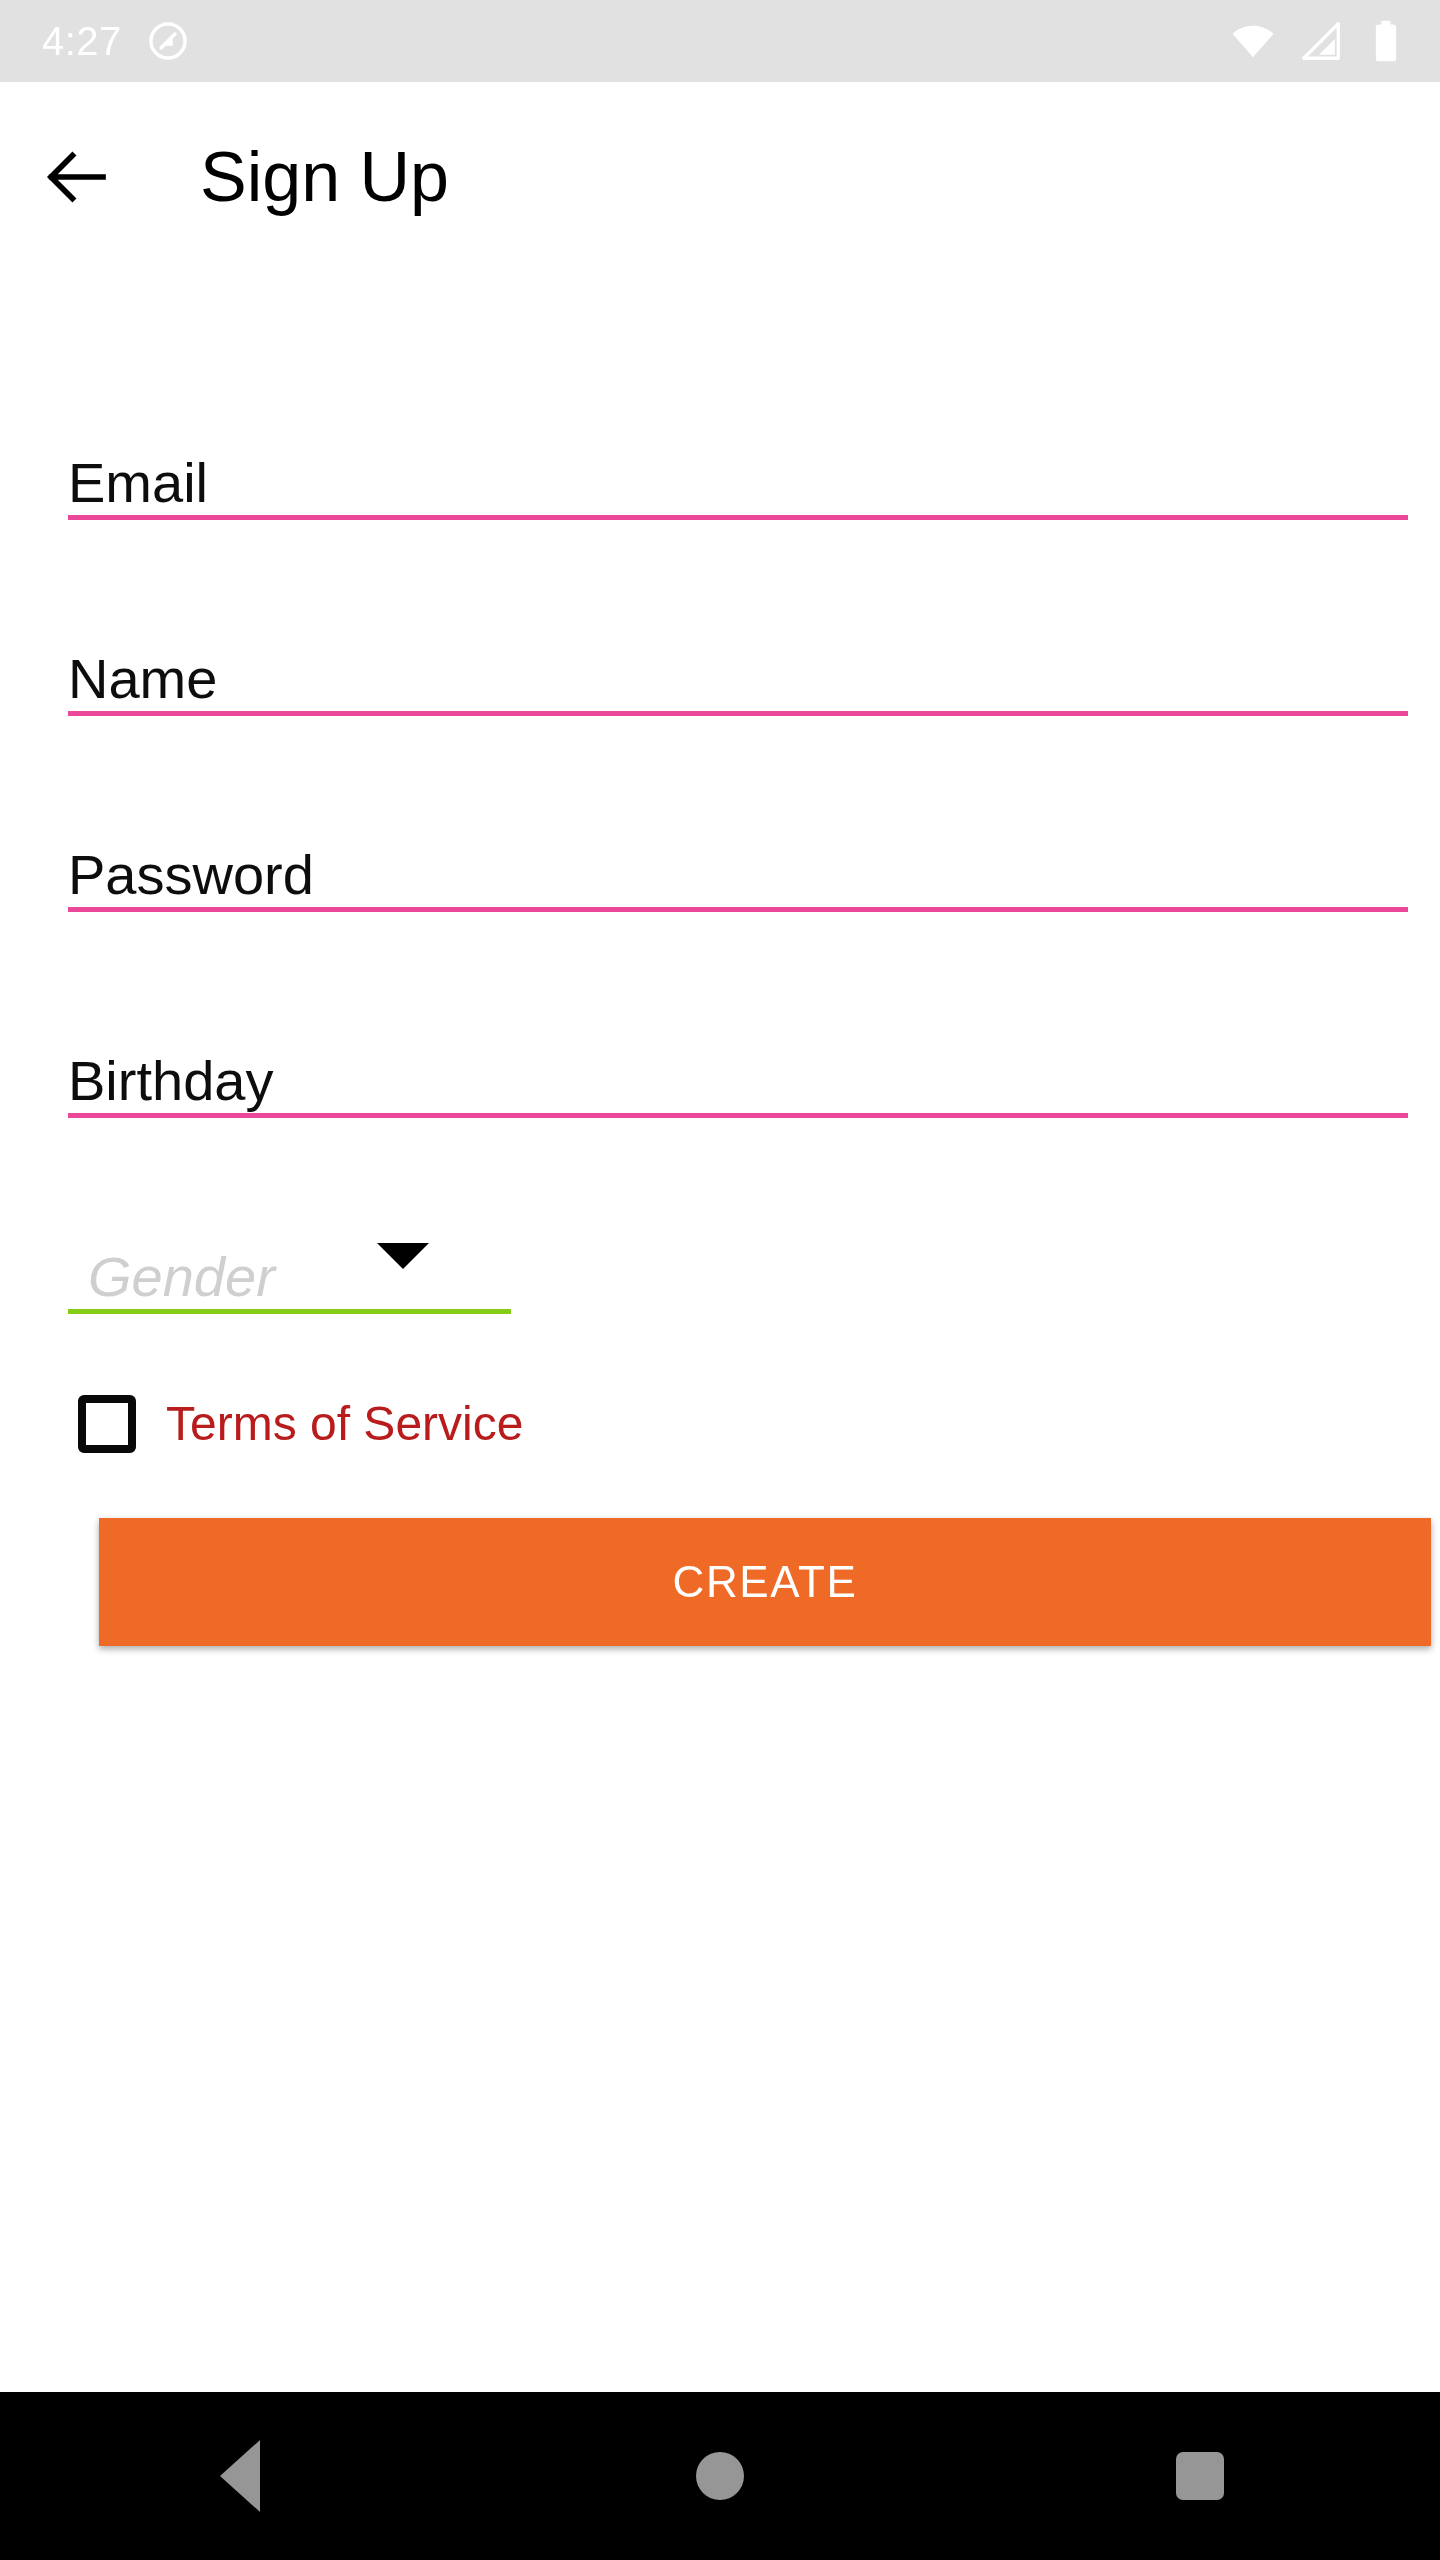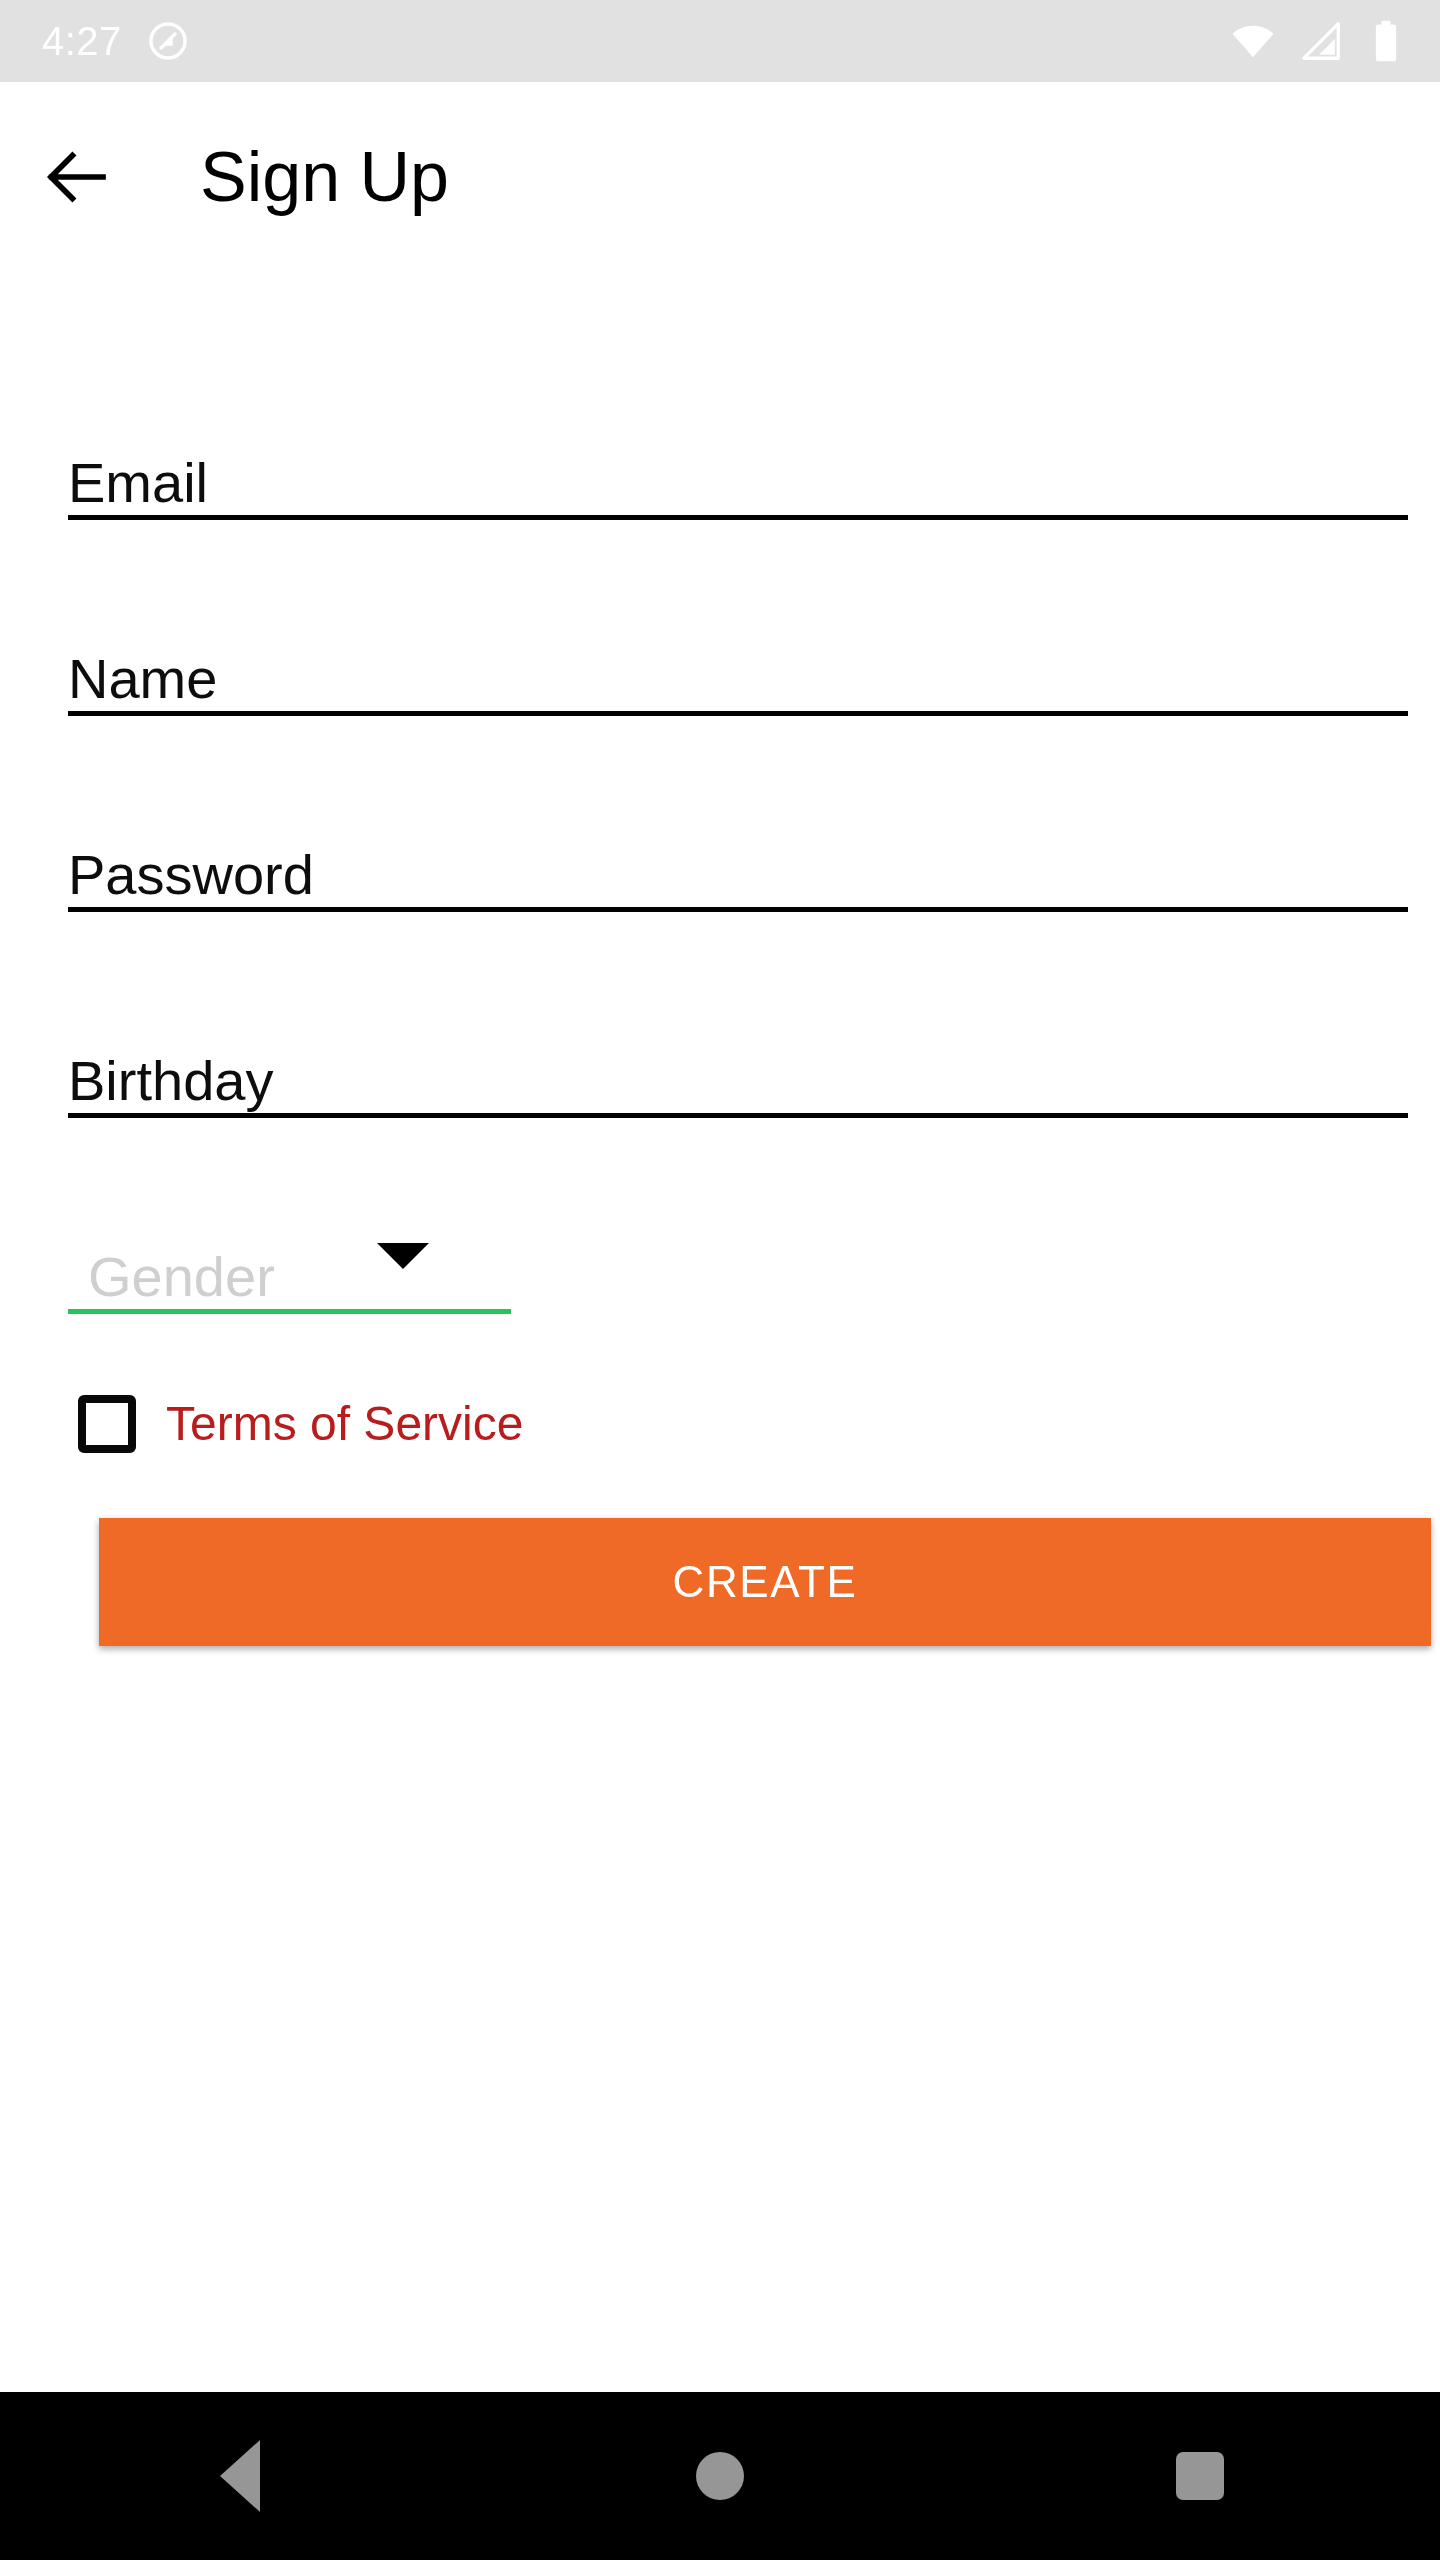--- a/index.html
+++ b/index.html
@@ -79,21 +79,21 @@
   .form-area {
     position: absolute;
     top: 272px; left: 0;
     width: 1440px;
   }
   .field {
     position: absolute;
     left: 68px;
     width: 1340px;
     height: 84px;
-    border-bottom: 5px solid #000000;
+    border-bottom: 5px solid #ec4899;
     box-sizing: border-box;
     display: flex;
     align-items: flex-end;
     cursor: text;
   }
   .field-text {
     font-size: 56px;
     color: #0d0d0d;
     line-height: 1.12;
     font-family: "Liberation Sans", sans-serif;
@@ -105,26 +105,27 @@
   #field-password { top: 556px; }
   #field-birthday { top: 762px; }
 
   
   .dropdown {
     position: absolute;
     left: 68px;
     top: 958px;
     width: 443px;
     height: 84px;
-    border-bottom: 5px solid #22c55e;
+    border-bottom: 5px solid #84cc16;
     box-sizing: border-box;
     display: flex;
     align-items: flex-end;
     justify-content: space-between;
     cursor: pointer;
+    font-style: italic;
   }
   .dropdown-text {
     font-size: 56px;
     color: #cfcfcf;
     line-height: 1.12;
     font-family: "Liberation Sans", sans-serif;
     white-space: nowrap;
     padding-left: 20px;
   }
   .dropdown-arrow {

